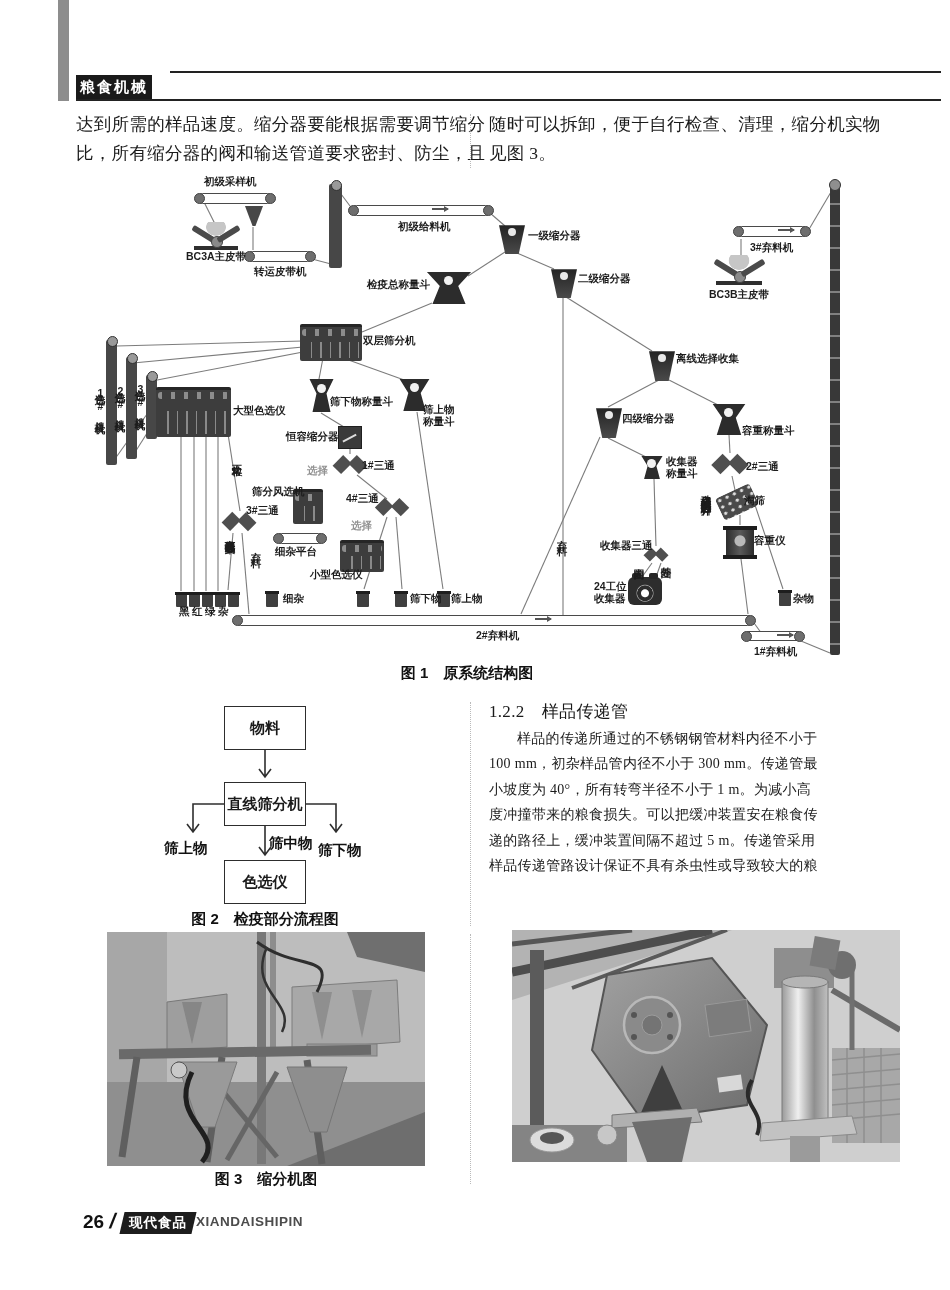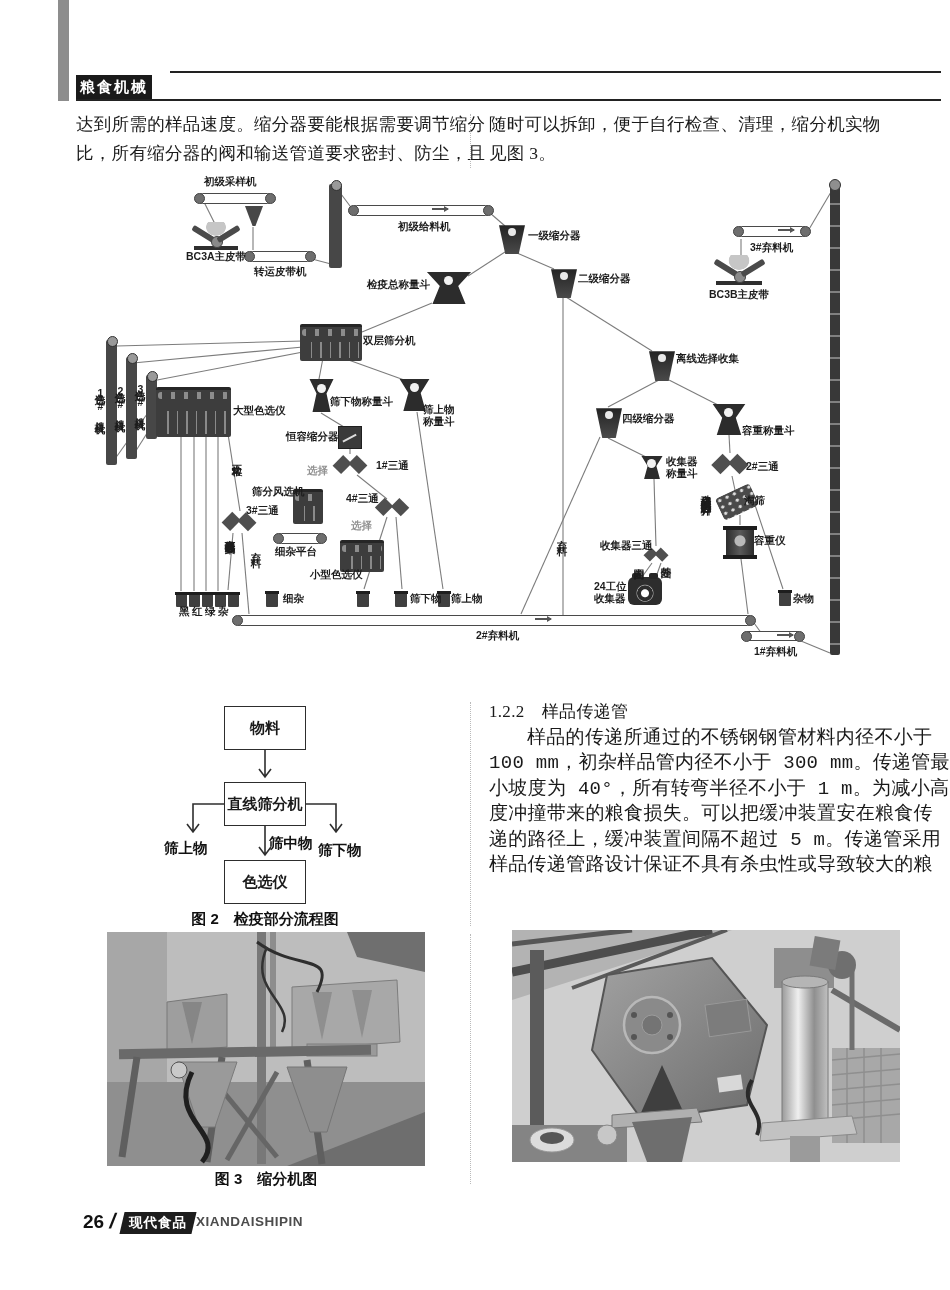--- a/index.html
+++ b/index.html
@@ -7,21 +7,21 @@
         font-family:"Liberation Serif","DejaVu Serif",serif;color:#1a1a1a;}
   .abs{position:absolute;}
   
   #corner-tab{position:absolute;left:58px;top:0;width:11px;height:101px;background:#8d8d8d;}
   #hdr-badge{position:absolute;left:76px;top:75px;width:76px;height:24px;background:#1a1a1a;color:#fff;
              font:700 15px "Liberation Sans",sans-serif;text-align:center;line-height:24px;letter-spacing:2px;}
   #hdr-title{position:absolute;left:176px;top:73px;font:700 19px "Liberation Serif",serif;color:#111;letter-spacing:.5px;}
   .rule{position:absolute;background:#222;height:2px;}
   
   .tl{font-size:17.5px;line-height:28.5px;letter-spacing:.3px;white-space:nowrap;}
-  .para .tl{line-height:25.4px;font-size:19px;font-family:Liberation Mono, monospace;}
+  .para .tl{line-height:25.4px;font-size:14px;}
   .para .tl:first-child{text-indent:2em;}
   .sec-head{font:17px "Liberation Serif",serif;letter-spacing:.3px;}
   
   .gut{position:absolute;left:470px;width:0;border-left:1.5px dotted #aaa;opacity:.8;}
   
   #fig1-layer{position:absolute;inset:0;z-index:2;}
   #overlay-svg{position:absolute;inset:0;z-index:1;}
   #overlay-svg line{stroke:#7c7c7c;stroke-width:1.1;}
   .arw{fill:none;stroke:#2e2e2e;stroke-width:1.6;}
   .f1l{position:absolute;font:600 10.5px "Liberation Sans",sans-serif;color:#1c1c1c;line-height:11.5px;
@@ -189,21 +189,21 @@
       <div class="f1l v" style="left: 94px; top: 385px;">色选1#斗提机</div>
       <div class="f1l v" style="left: 114px; top: 383px;">色选2#斗提机</div>
       <div class="f1l v" style="left: 134px; top: 381px;">色选3#斗提机</div>
       <div class="f1l" style="left: 233px; top: 405px;">大型色选仪</div>
       <div class="f1l" style="left: 330px; top: 396px;">筛下物称量斗</div>
       <div class="f1l" style="left: 423px; top: 404px;">筛上物
 称量斗</div>
       <div class="f1l" style="left: 622px; top: 413px;">四级缩分器</div>
       <div class="f1l" style="left: 742px; top: 425px;">容重称量斗</div>
       <div class="f1l" style="left: 286px; top: 431px;">恒容缩分器</div>
-      <div class="f1l" style="left: 376px; top: 460px;">1#三通</div>
+      <div class="f1l" style="left: 362px; top: 460px;">1#三通</div>
       <div class="f1l gray" style="left: 307px; top: 465px;">选择</div>
       <div class="f1l v" style="left: 231px; top: 456px;">正常粒</div>
       <div class="f1l" style="left: 666px; top: 456px;">收集器
 称量斗</div>
       <div class="f1l" style="left: 746px; top: 461px;">2#三通</div>
       <div class="f1l" style="left: 252px; top: 486px;">筛分风选机</div>
       <div class="f1l" style="left: 346px; top: 493px;">4#三通</div>
       <div class="f1l" style="left: 744px; top: 495px;">淘筛</div>
       <div class="f1l" style="left: 246px; top: 505px;">3#三通</div>
       <div class="f1l gray" style="left: 351px; top: 520px;">选择</div>
@@ -298,20 +298,21 @@
         <i class="rl r"></i>
         <i class="arr"></i>
       </div>
       <div class="ic ic-belt" style="left: 744px; top: 631px; width: 58px; height: 10px;">
         <i class="rl l"></i>
         <i class="rl r"></i>
         <i class="arr"></i>
       </div>
       <div class="ic ic-elevtall" style="left: 830px; top: 183px; width: 10px; height: 472px;"></div>
     </div>
+  <div class="cap" style="left:317px;top:664px;width:300px;">图 1　原系统结构图</div>
 
   <div class="f2box" style="left:224px;top:706px;">
     <span>物料</span>
     </div>
   <div class="f2box" style="left:224px;top:782px;">
     <span>直线筛分机</span>
     </div>
   <div class="f2box" style="left:224px;top:860px;">
     <span>色选仪</span>
     </div>

